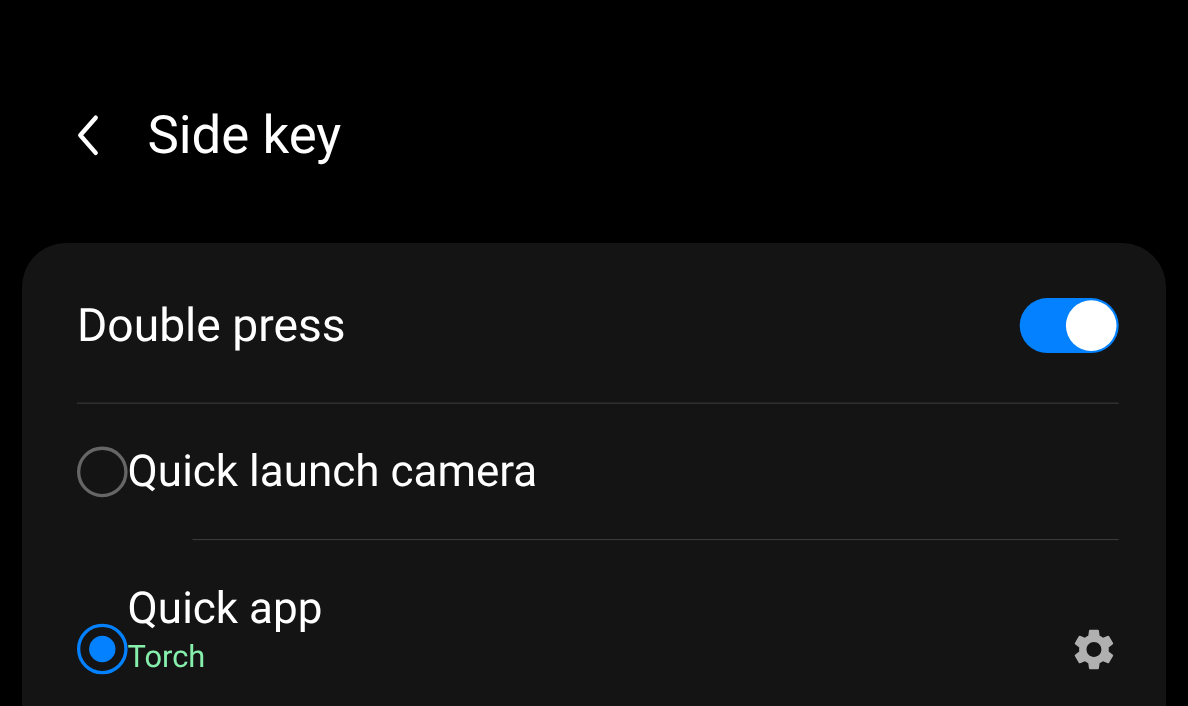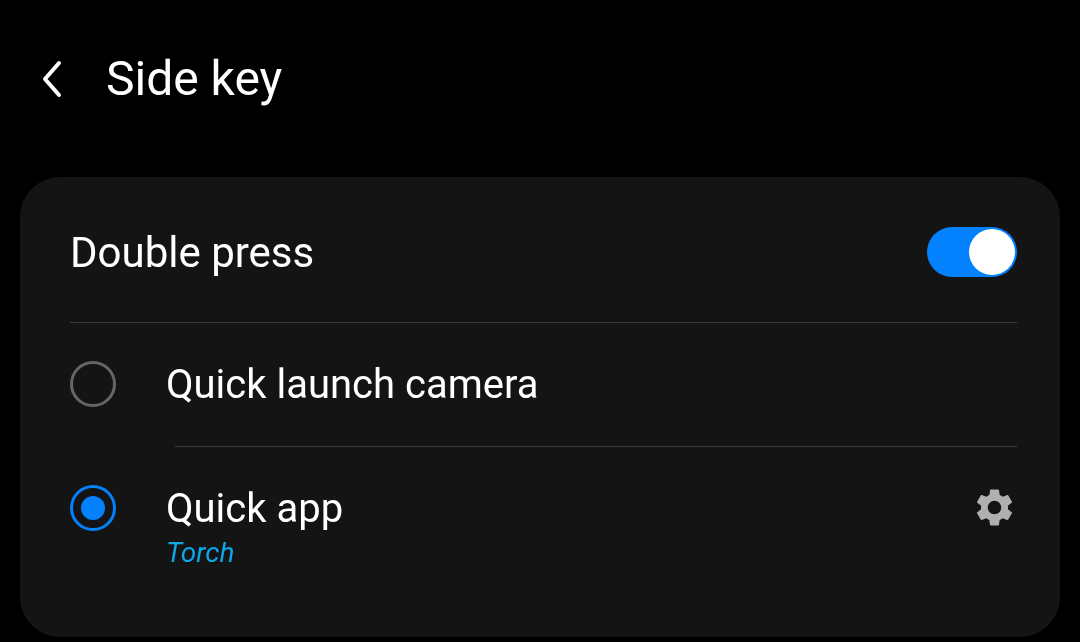--- a/index.html
+++ b/index.html
@@ -11,22 +11,23 @@
       width: 1080px;
       height: 642px;
       background: #000000;
       font-family: -apple-system, BlinkMacSystemFont, 'Segoe UI', Roboto, sans-serif;
       color: #ffffff;
       overflow: hidden;
     }
     .header {
       display: flex;
       align-items: center;
-      padding: 50px 60px 40px 36px;
+      padding: 50px 60px 40px 64px;
       gap: 40px;
+      margin-top: 44px;
     }
     .back-icon {
       width: 30px;
       height: 40px;
       display: flex;
       align-items: center;
       justify-content: center;
     }
     .back-icon svg {
       stroke: #ffffff;
@@ -68,23 +69,22 @@
       position: absolute;
       right: 2px;
       top: 2px;
       width: 46px;
       height: 46px;
       background: #ffffff;
       border-radius: 50%;
     }
     .option {
       display: flex;
-      align-items: flex-start;
+      align-items: flex-end;
       padding: 38px 0;
-      gap: 50px;
     }
     .option-divider {
       margin-left: 105px;
       height: 1px;
       background: #3a3a3a;
     }
     .radio {
       width: 46px;
       height: 46px;
       border-radius: 50%;
@@ -112,22 +112,21 @@
       gap: 4px;
     }
     .option-label {
       font-size: 40px;
       font-weight: 400;
       color: #ffffff;
     }
     .option-sublabel {
       font-size: 28px;
       font-weight: 400;
-      color: #0ea5e9;
-      font-style: italic;
+      color: #86efac;
     }
     .gear-icon {
       width: 45px;
       height: 45px;
       flex-shrink: 0;
     }
     .gear-icon svg {
       fill: #b0b0b0;
     }
   </style>

